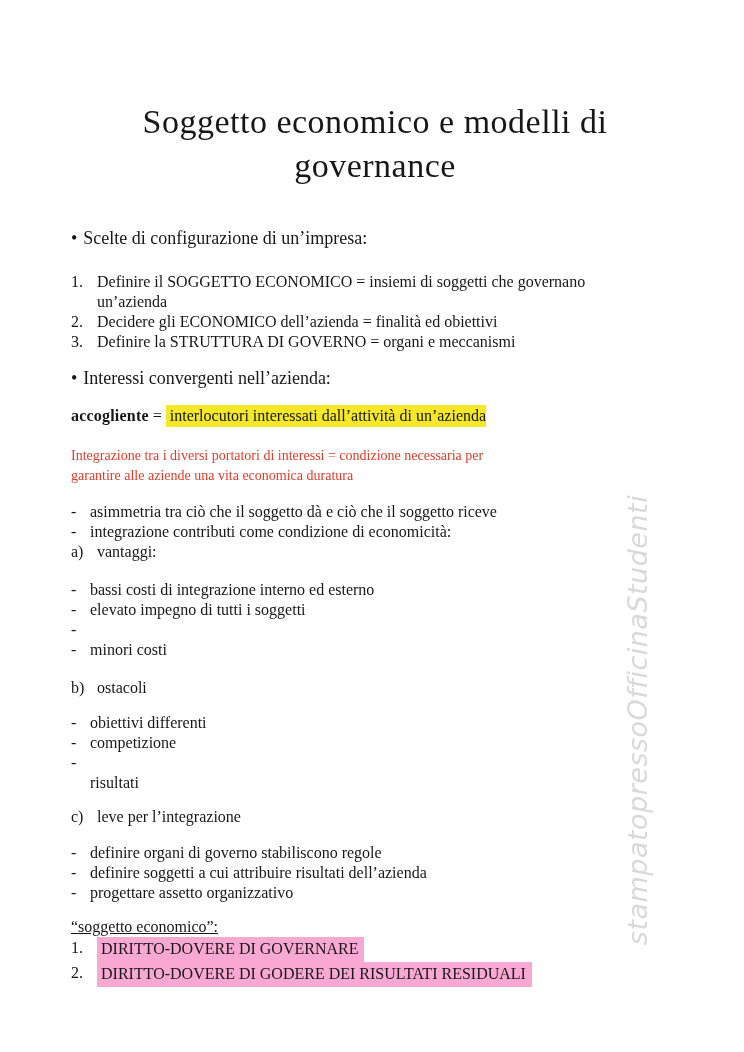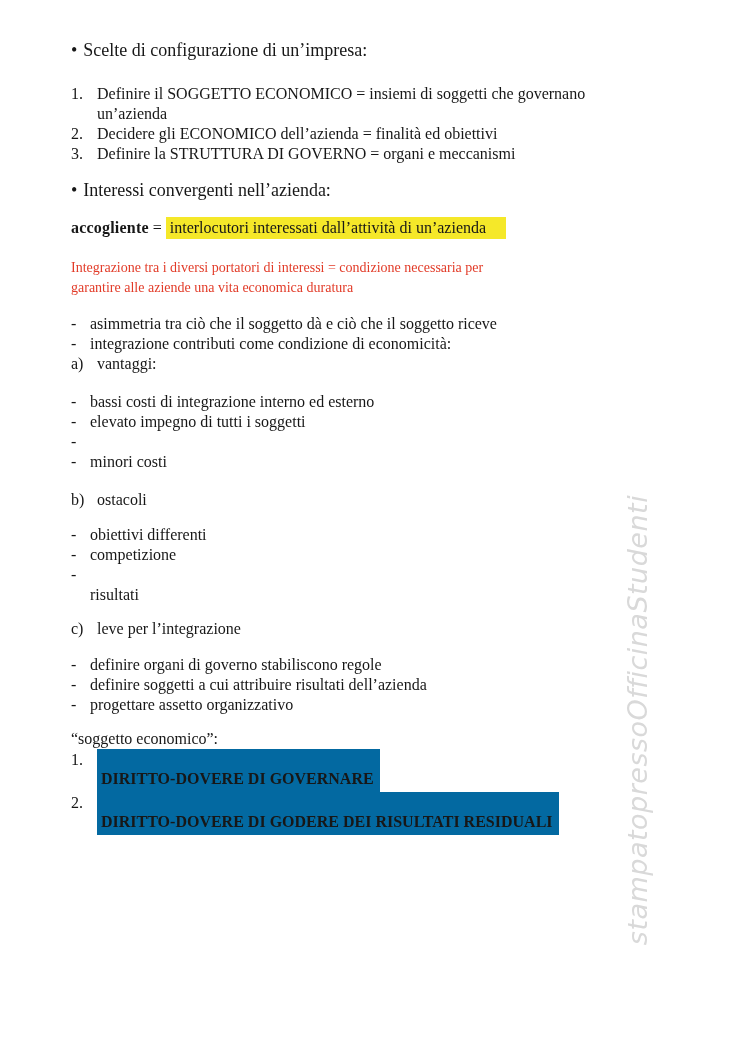--- a/index.html
+++ b/index.html
@@ -32,57 +32,61 @@
   .section-bullet.second { margin-top:14px; }
 
   .row { display:flex; font-size:16px; line-height:20px; }
   .row .marker { flex:0 0 26px; }
   .row .marker.dash { flex:0 0 19px; }
   .row .txt { white-space:nowrap; }
 
   .choices { margin-top:22px; }
   .stake-line { margin-top:14px; font-size:16px; line-height:24px; white-space:nowrap; }
   .stake-line b { letter-spacing:0.2px; }
-  .hl-yellow { background:#f5e829; padding:2px 20px 3px 4px; }
+  .hl-yellow { background:#f5e829; padding:2px 0 3px 4px; }
 
   .red-note { margin-top:18px; color:#e23b28; font-size:14px; line-height:20px; }
   .red-note div { white-space:nowrap; }
 
   .dash-block-1 { margin-top:16px; }
   .advantages   { margin-top:18px; }
   .b-section    { margin-top:18px; }
   .obstacles    { margin-top:15px; }
   .c-section    { margin-top:14px; }
   .levers       { margin-top:16px; }
 
   .footer-block { margin-top:14px; }
-  .footer-intro { font-size:16px; line-height:20px; }
+  .footer-intro { font-size:16px; line-height:20px;text-decoration:underline; }
   .footer-row { display:flex; font-size:16px; line-height:22px; }
   .footer-row .marker { flex:0 0 26px; }
-  .hl-salmon { background:#0369a1; padding:19px 6px 2px 4px; white-space:nowrap;font-weight:bold; }
+  .hl-salmon { background:#f9a8d4; padding:1px 6px 2px 4px; white-space:nowrap; }
 
   .watermark {
     position:absolute;
     left:637px; top:720px;
     transform:translate(-50%,-50%) rotate(-90deg);
     transform-origin:center;
     white-space:nowrap;
     font-family:"DejaVu Sans", sans-serif;
     font-style:italic;
     font-size:27px;
     color:#d9d9d9;
     letter-spacing:0.5px;
   }
 </style>
 </head>
 <body>
 
 <div class="page">
   <div class="content">
 
+    <h1 class="title">
+      <span>Soggetto economico e modelli di</span><br>
+      <span>governance</span>
+    </h1>
 
     <div class="section-bullet">
       <span class="bullet-glyph">•</span><span>Scelte di configurazione di un’impresa:</span>
     </div>
 
     <div class="choices">
       <div class="row">
         <span class="marker">1.</span>
         <span class="txt">Definire il SOGGETTO ECONOMICO = insiemi di soggetti che governano</span>
       </div>

